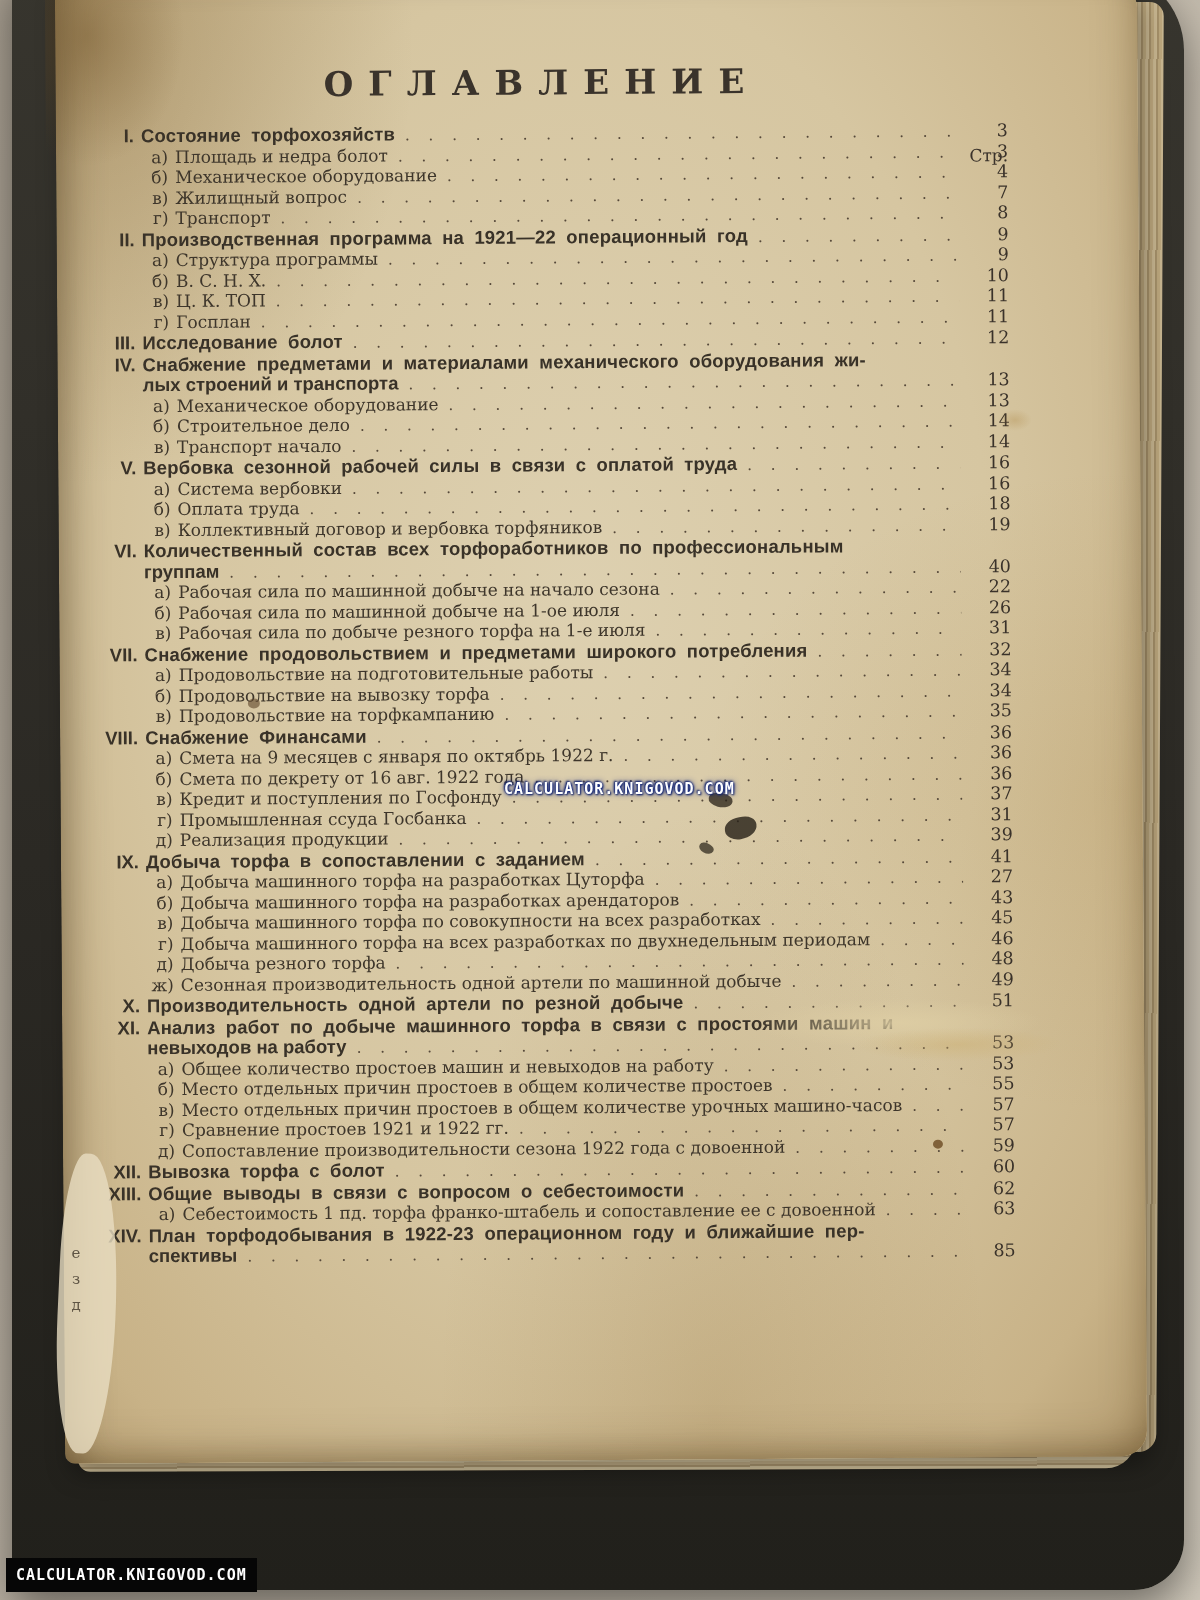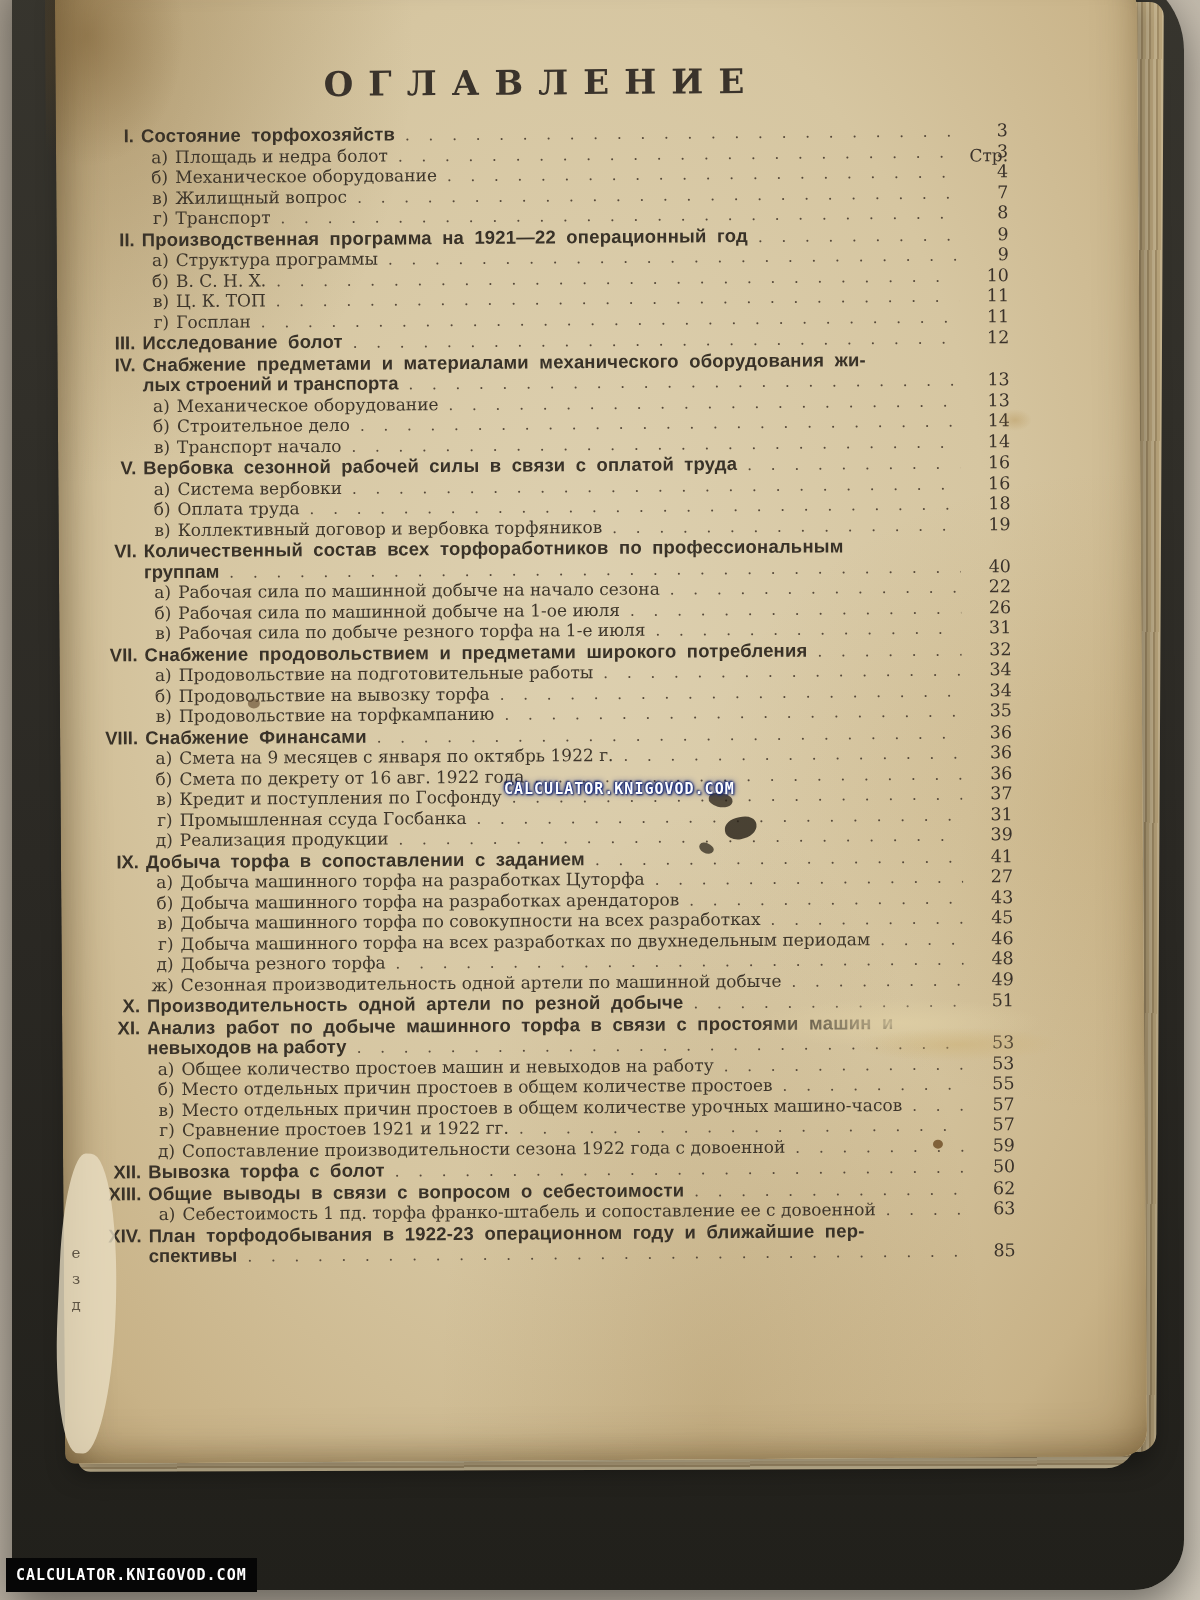--- a/index.html
+++ b/index.html
@@ -394,21 +394,21 @@
       <div class="row l2">
         <span class="marker">д)</span>
         <span class="text">Сопоставление производительности сезона 1922 года с довоенной</span>
         <span class="dots"></span>
         <span class="pg">59</span>
       </div>
       <div class="row l1">
         <span class="marker">XII.</span>
         <span class="text">Вывозка торфа с болот</span>
         <span class="dots"></span>
-        <span class="pg">50</span>
+        <span class="pg">60</span>
       </div>
       <div class="row l1">
         <span class="marker">XIII.</span>
         <span class="text">Общие выводы в связи с вопросом о себестоимости</span>
         <span class="dots"></span>
         <span class="pg">62</span>
       </div>
       <div class="row l2">
         <span class="marker">а)</span>
         <span class="text">Себестоимость 1 пд. торфа франко-штабель и сопоставление ее с довоенной</span>

